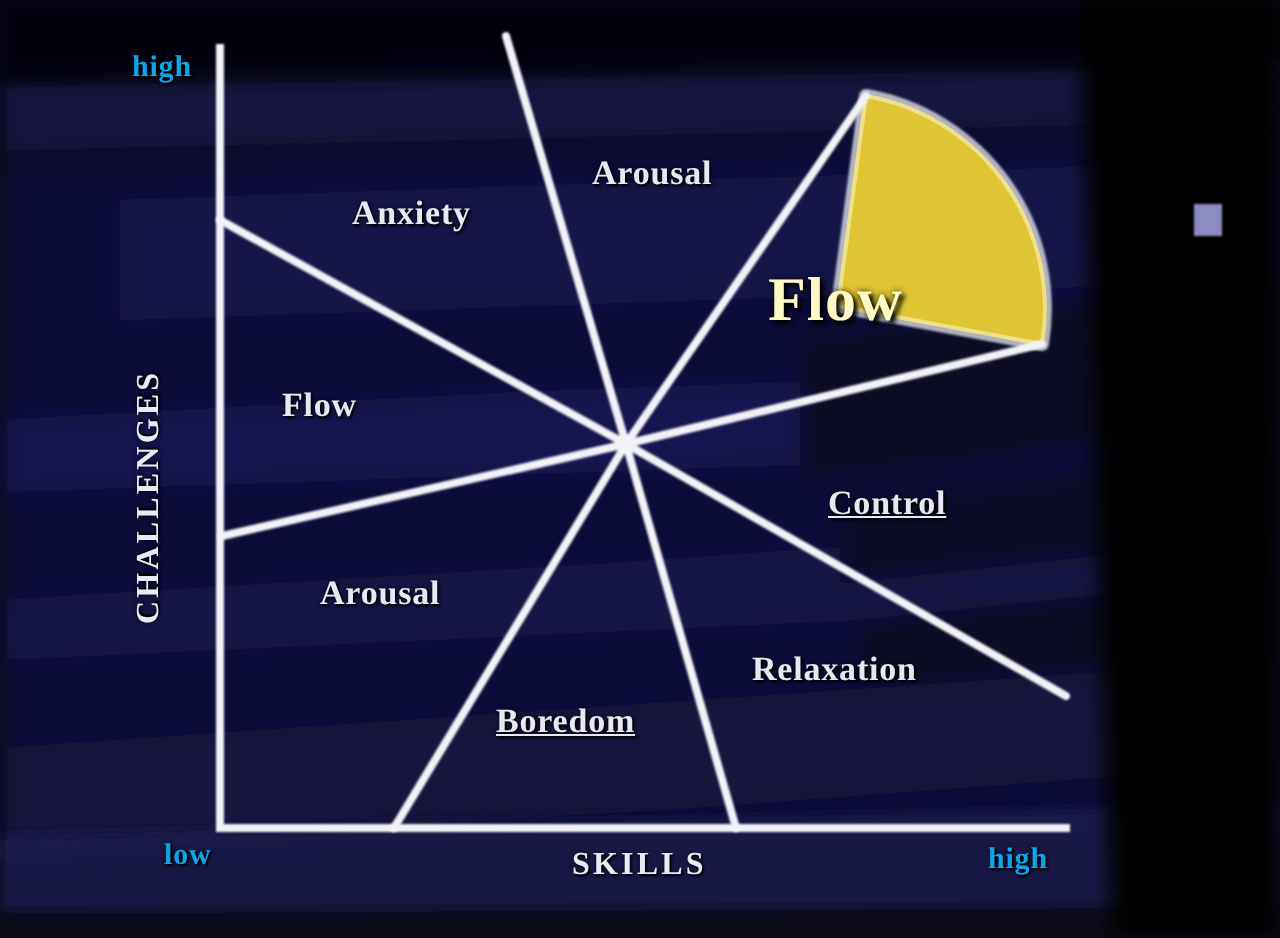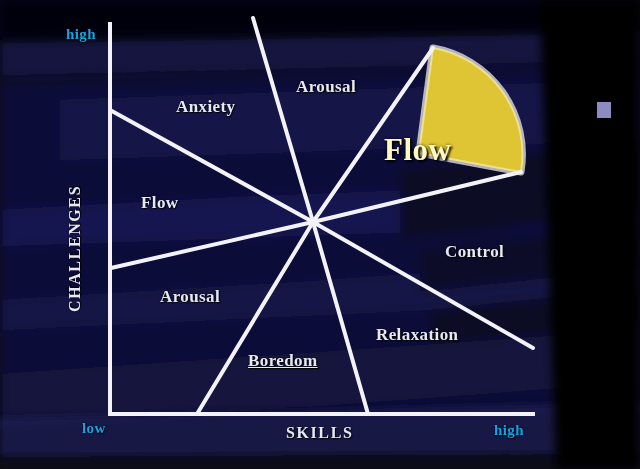--- a/index.html
+++ b/index.html
@@ -102,21 +102,21 @@
       <line x1="313" y1="222" x2="533" y2="348"></line>
       <line x1="313" y1="222" x2="368" y2="414"></line>
       <line x1="313" y1="222" x2="197" y2="414"></line>
       <line x1="313" y1="222" x2="111" y2="268"></line>
     </g>
   </svg>
 
   <div class="lbl sector" style="left:176px;top:97px;">Anxiety</div>
   <div class="lbl sector" style="left:296px;top:77px;">Arousal</div>
   <div class="lbl" id="flow-label" style="left:384px;top:132px;">Flow</div>
-  <div class="lbl sector" style="left:445px;top:242px;">Control</div>
+  <div class="lbl sector" style="left:414px;top:242px;text-decoration:underline;">Control</div>
   <div class="lbl sector" style="left:376px;top:325px;text-align:right;">Relaxation</div>
   <div class="lbl sector" style="left:248px;top:351px;text-decoration:underline;">Boredom</div>
   <div class="lbl sector" style="left:160px;top:287px;">Arousal</div>
   <div class="lbl sector" style="left:141px;top:193px;">Flow</div>
 
   <div class="lbl axisend" style="left:66px;top:26px;">high</div>
   <div class="lbl axisend" style="left:82px;top:420px;">low</div>
   <div class="lbl axisend" style="left:494px;top:422px;">high</div>
   <div class="lbl axisname" id="challenges-label" style="left:84px;top:294px;">CHALLENGES</div>
   <div class="lbl axisname" style="left:286px;top:424px;">SKILLS</div>

